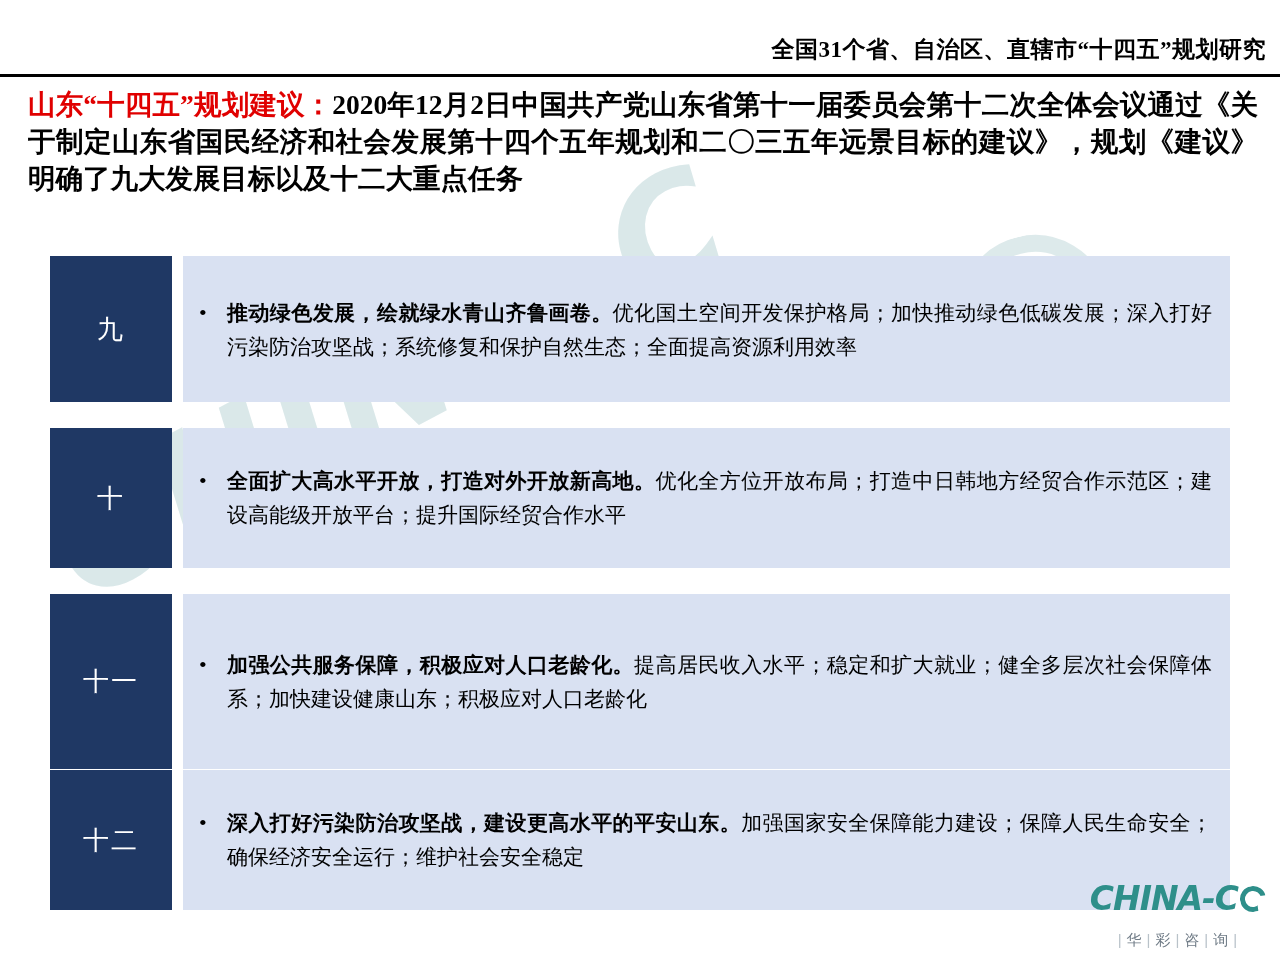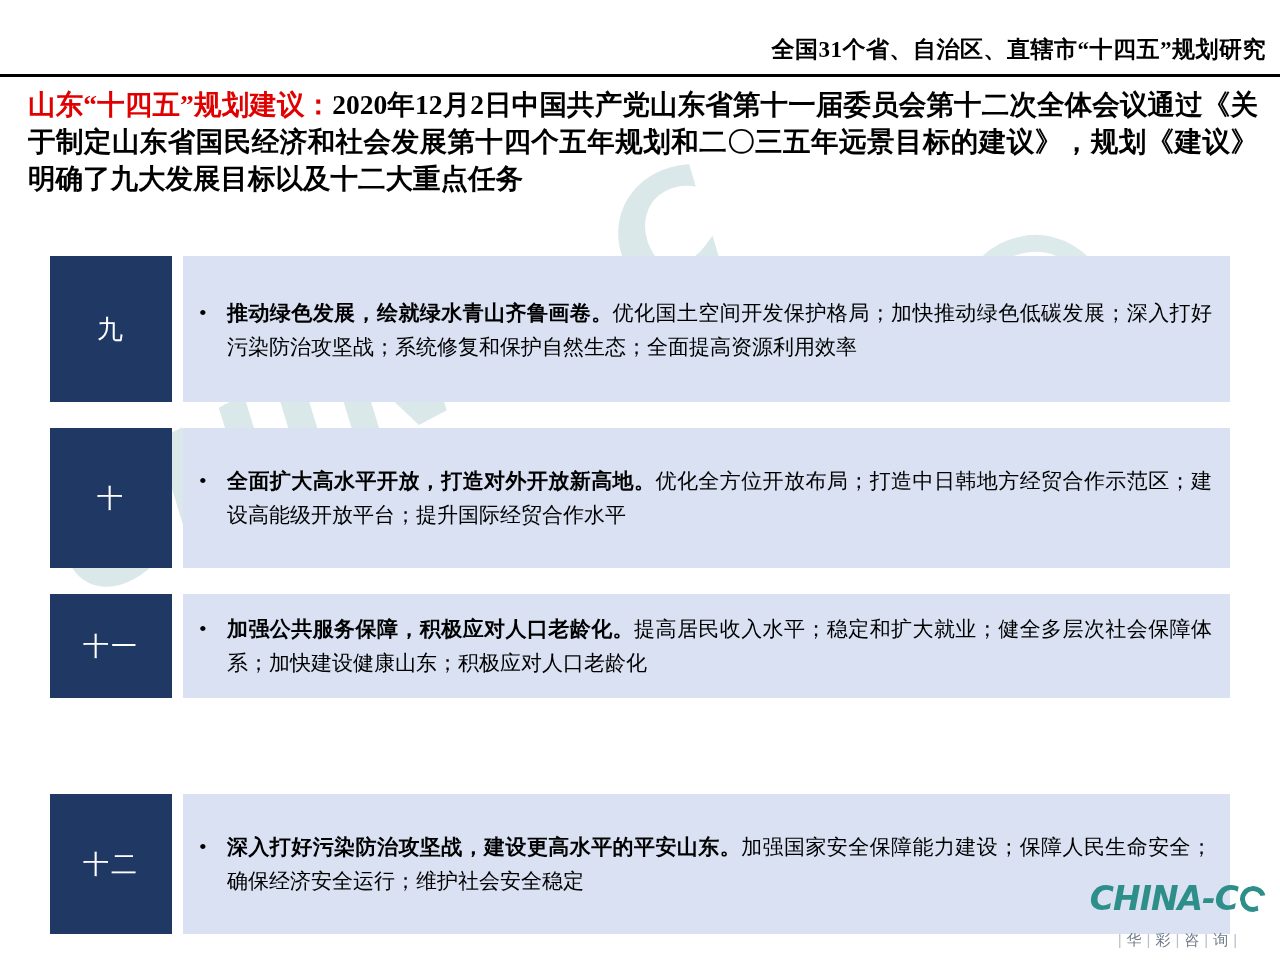--- a/index.html
+++ b/index.html
@@ -107,22 +107,22 @@
   }
   .row {
     position: absolute;
     left: 50px;
     width: 1180px;
     display: flex;
     align-items: stretch;
   }
   .row-1 { top: 256px; height: 146px; }
   .row-2 { top: 428px; height: 140px; }
-  .row-3 { top: 594px; height: 104px; }
-  .row-4 { top: 794px; height: 140px; }
+  .row-3 { top: 594px; height: 175px; }
+  .row-4 { top: 770px; height: 140px; }
 
   .row-num {
     width: 122px;
     flex: 0 0 122px;
     background: #1f3864;
     color: #ffffff;
     display: flex;
     align-items: center;
     justify-content: center;
     font-size: 26px;

